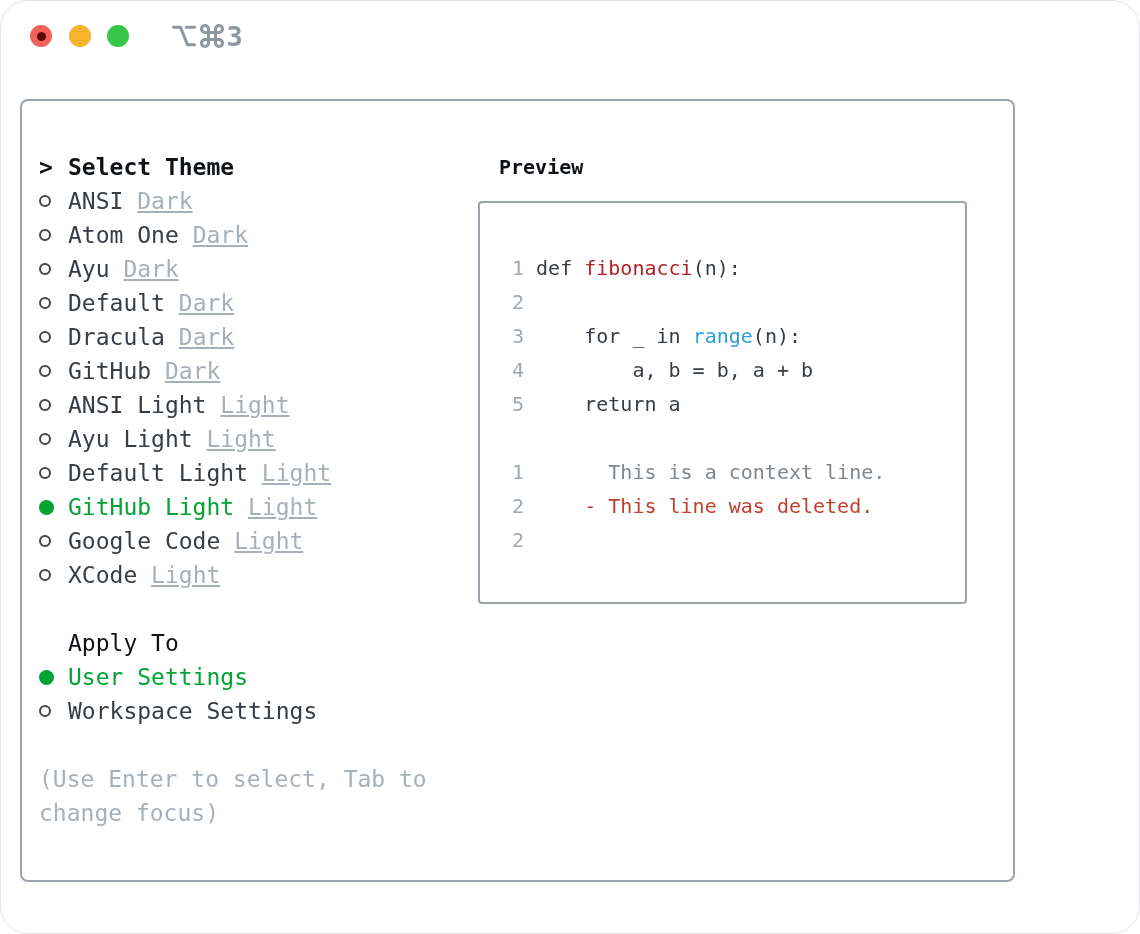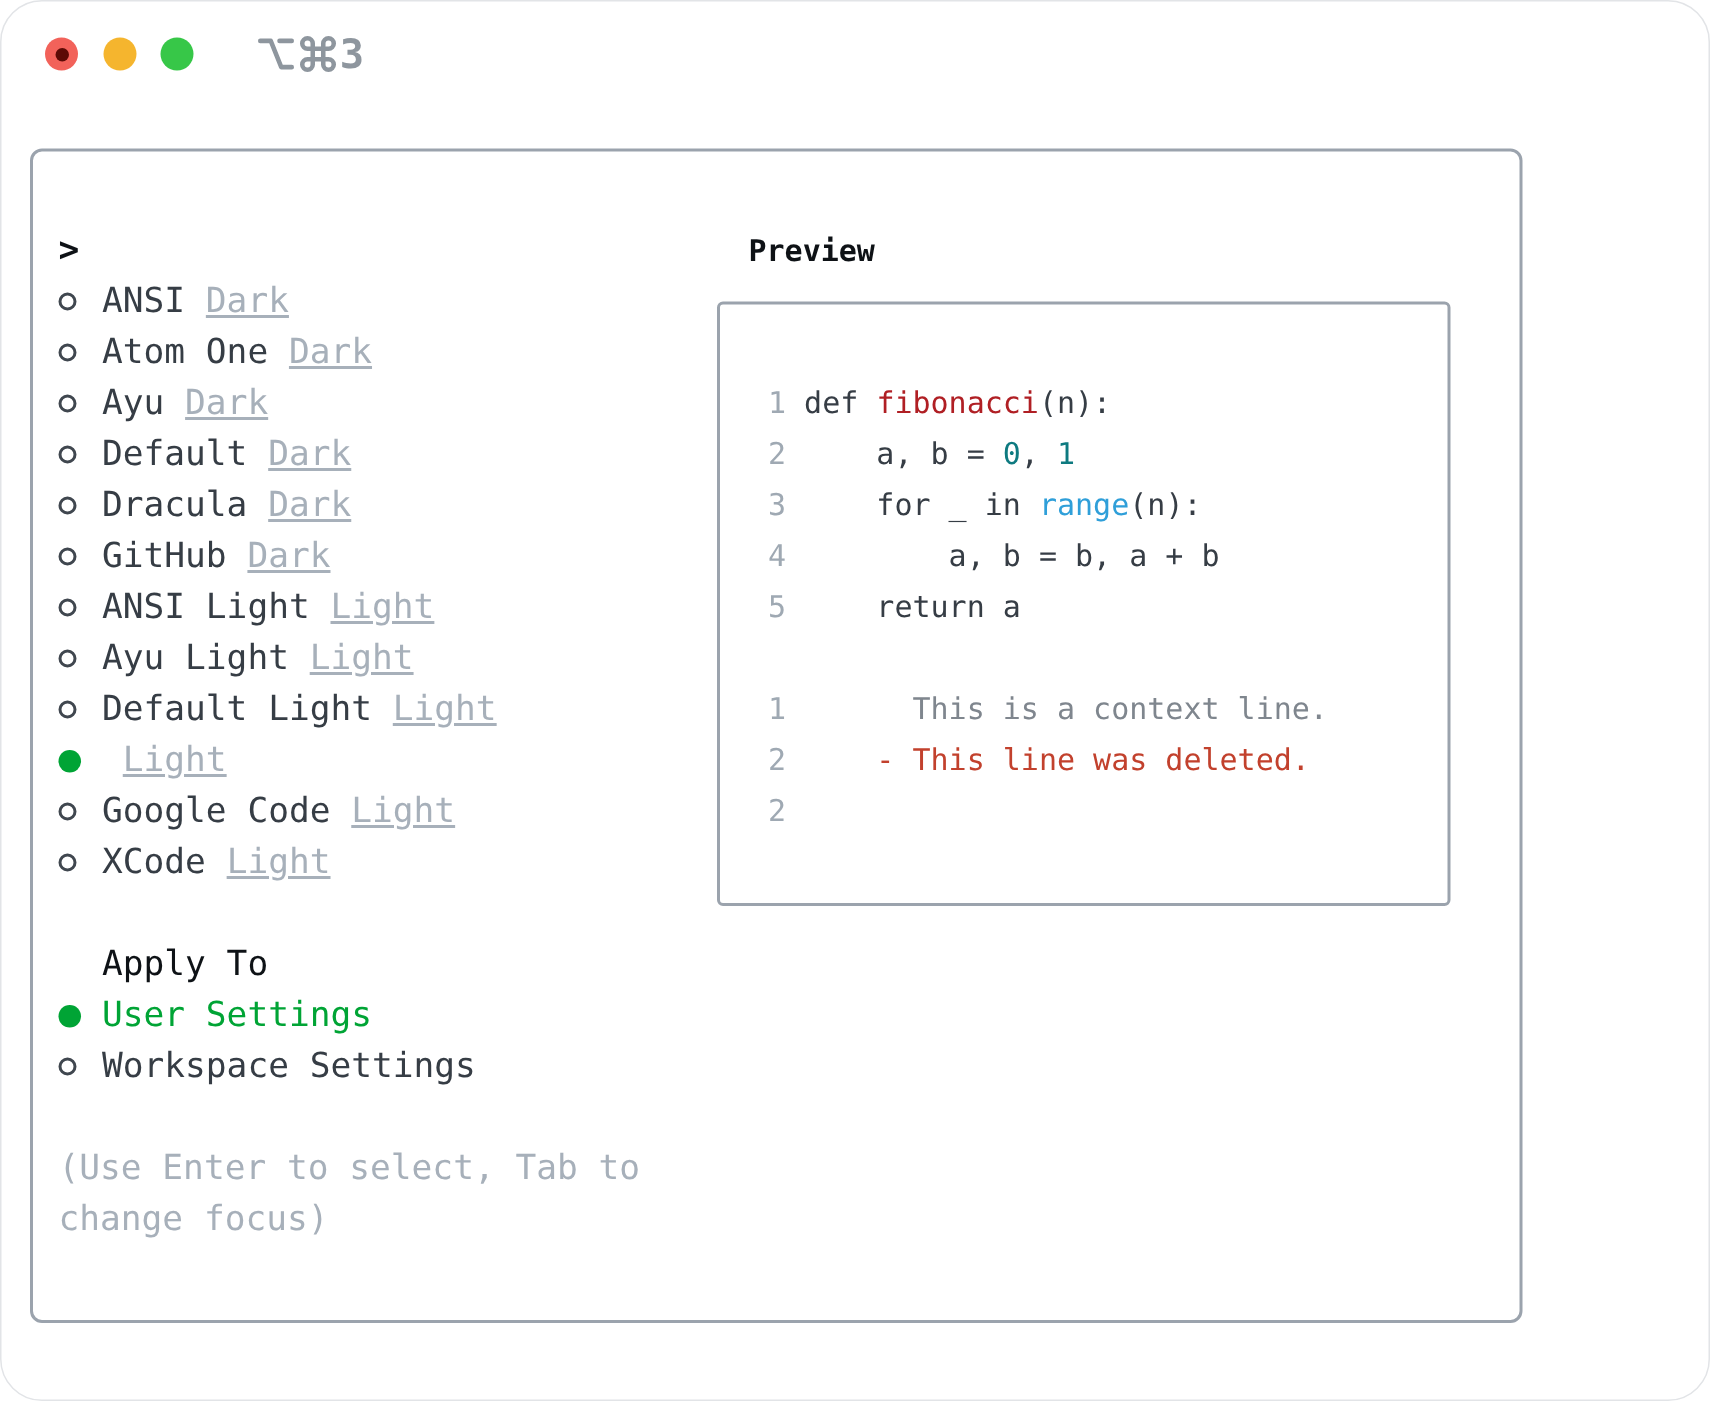--- a/index.html
+++ b/index.html
@@ -87,33 +87,34 @@
       </span>
       <span class="num">3</span>
     </div>
   </div>
 
   <div class="panel">
 
     <div class="left-col">
       <div class="row">
         <span class="marker"><span class="prompt">&gt;</span></span>
+        <span class="h1">Select Theme</span>
       </div>
 
       <div id="theme-list">
           <div class="row item"><span class="marker dot"><i></i></span><span class="lab">ANSI</span><span class="badge">Dark</span></div>
           <div class="row item"><span class="marker dot"><i></i></span><span class="lab">Atom One</span><span class="badge">Dark</span></div>
           <div class="row item"><span class="marker dot"><i></i></span><span class="lab">Ayu</span><span class="badge">Dark</span></div>
           <div class="row item"><span class="marker dot"><i></i></span><span class="lab">Default</span><span class="badge">Dark</span></div>
           <div class="row item"><span class="marker dot"><i></i></span><span class="lab">Dracula</span><span class="badge">Dark</span></div>
           <div class="row item"><span class="marker dot"><i></i></span><span class="lab">GitHub</span><span class="badge">Dark</span></div>
           <div class="row item"><span class="marker dot"><i></i></span><span class="lab">ANSI Light</span><span class="badge">Light</span></div>
           <div class="row item"><span class="marker dot"><i></i></span><span class="lab">Ayu Light</span><span class="badge">Light</span></div>
           <div class="row item"><span class="marker dot"><i></i></span><span class="lab">Default Light</span><span class="badge">Light</span></div>
-          <div class="row item sel"><span class="marker dot-sel"><i></i></span><span class="badge">Light</span></div>
+          <div class="row item sel"><span class="marker dot-sel"><i></i></span><span class="lab">GitHub Light</span><span class="badge">Light</span></div>
           <div class="row item"><span class="marker dot"><i></i></span><span class="lab">Google Code</span><span class="badge">Light</span></div>
           <div class="row item"><span class="marker dot"><i></i></span><span class="lab">XCode</span><span class="badge">Light</span></div>
         </div>
 
       <div class="spacer"></div>
 
       <div class="row">
         <span class="marker"></span>
         <span class="h2">Apply To</span>
       </div>
@@ -125,21 +126,21 @@
 
       <div class="spacer"></div>
 
       <div class="help">(Use Enter to select, Tab to change focus)</div>
     </div>
 
     <div class="right-col">
       <div class="preview-title">Preview</div>
       <div class="preview-box" id="preview-box">
           <div class="cline"><span class="ln">1</span><span class="codetxt"><span class="tk-p">def </span><span class="tk-fn">fibonacci</span><span class="tk-p">(n):</span></span></div>
-          <div class="cline"><span class="ln">2</span><span class="codetxt"><span class="tk-p">    a, b = </span><span class="tk-num">0</span><span class="tk-p">, </span><span class="tk-num">1</span></span></div>
+          <div class="cline"><span class="ln">2</span></div>
           <div class="cline"><span class="ln">3</span><span class="codetxt"><span class="tk-p">    for _ in </span><span class="tk-bi">range</span><span class="tk-p">(n):</span></span></div>
           <div class="cline"><span class="ln">4</span><span class="codetxt"><span class="tk-p">        a, b = b, a + b</span></span></div>
           <div class="cline"><span class="ln">5</span><span class="codetxt"><span class="tk-p">    return a</span></span></div>
           <div class="cline"><span class="ln"></span><span class="codetxt"></span></div>
           <div class="cline"><span class="ln">1</span><span class="codetxt"><span class="tk-ctx">      This is a context line.</span></span></div>
           <div class="cline"><span class="ln">2</span><span class="codetxt"><span class="tk-del">    - This line was deleted.</span></span></div>
           <div class="cline"><span class="ln">2</span></div>
         </div>
     </div>
 

